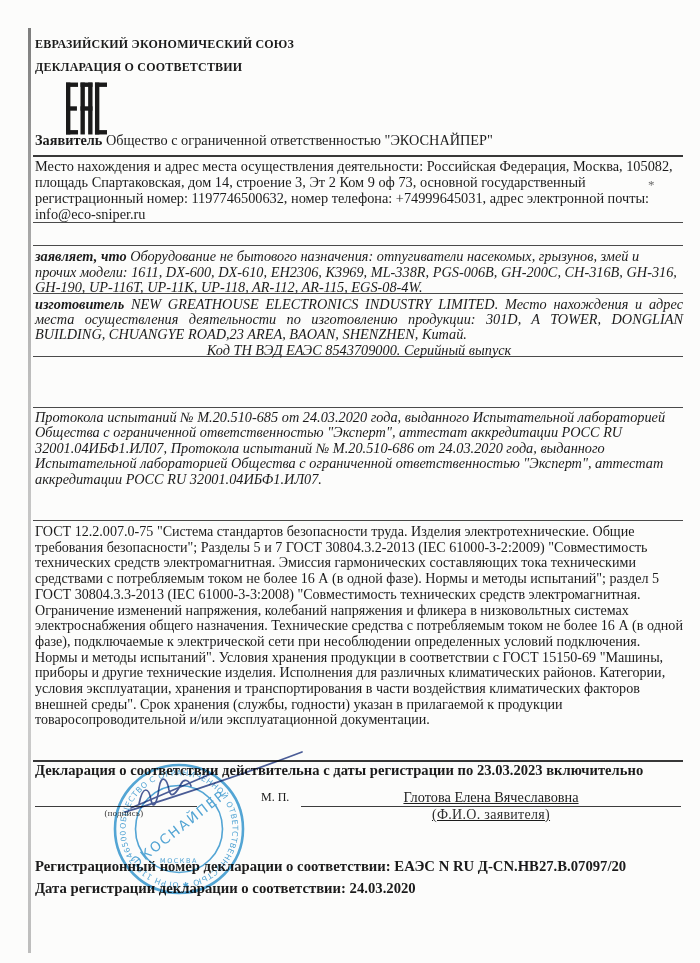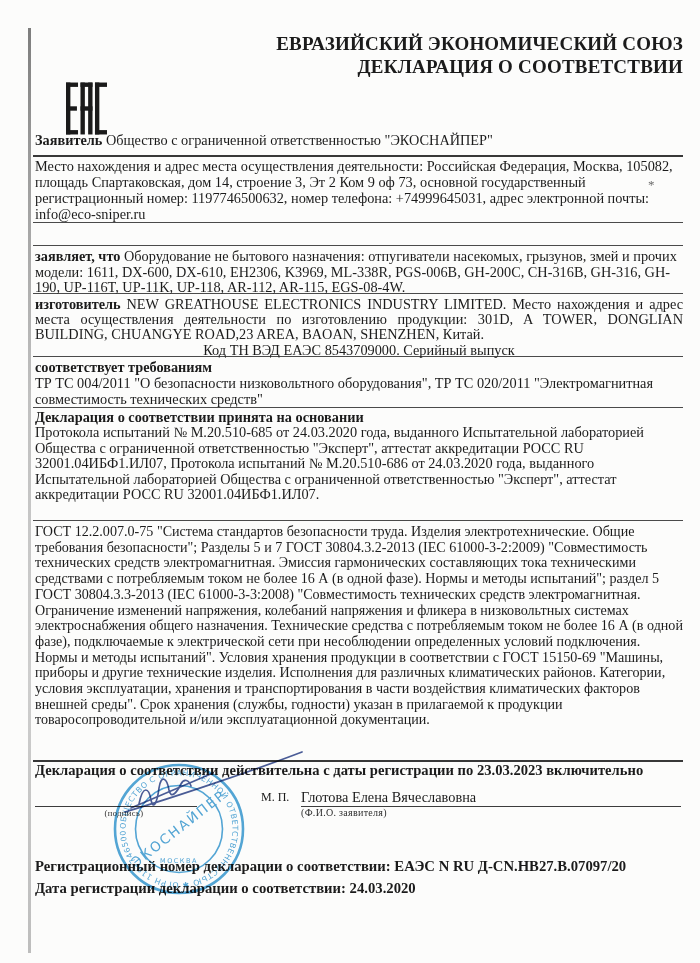--- a/index.html
+++ b/index.html
@@ -1,41 +1,41 @@
 <!DOCTYPE html>
 <html><head>
 <meta charset="utf-8">
 <style>
   html,body{margin:0;padding:0;background:#e8e8e8;}
   .page{position:relative;width:700px;height:963px;background:#fcfcfb;overflow:hidden;
         font-family:"Liberation Serif","DejaVu Serif",serif;color:#1b1b1b;}
-  .titles{position:absolute;top:33px;left:35px;width:648px;text-align:right;
-          font-weight:bold;font-size:19px;line-height:22.5px;letter-spacing:.2px;}
+  .titles{position:absolute;top:33px;left:35px;width:648px;text-align:left;
+          font-weight:bold;font-size:12px;line-height:22.5px;letter-spacing:.2px;}
   .edge-artifact{position:absolute;left:28px;top:28px;width:3px;height:925px;opacity:.55;
           background:linear-gradient(#161616 0%,#4c4c4c 14%,#8f8f8f 40%,#a8a8a8 70%,#8a8a8a 100%);}
   .eac{position:absolute;left:66px;top:82px;width:41px;height:53px;}
   .rule{position:absolute;left:33px;width:650px;border-top:1.6px solid #4a4a4a;}
   .rule.heavy{border-top:2px solid #383838;}
   .sec{position:absolute;left:35px;width:648px;font-size:14.3px;line-height:16.6px;}
   .lbl{font-weight:bold;}
   .hdr{font-weight:bold;}
-  .tight{line-height:15.4px;}
+  .tight{line-height:15.4px;font-style:italic;}
   .addr{line-height:16.1px;}
   .just{text-align:justify;}
   .gost{line-height:15.7px;font-size:14.1px;}
   .validity{font-weight:bold;font-size:14.6px;}
   .sig-row{position:absolute;left:35px;top:789px;width:648px;height:42px;font-size:14.3px;}
   .sig-line-left{position:absolute;left:0;top:17px;width:162px;border-top:1.4px solid #3c3c3c;}
   .sig-caption{position:absolute;left:24px;top:19px;width:130px;text-align:center;
                font-size:8.5px;letter-spacing:.4px;color:#2d2d2d;}
   .mp{position:absolute;left:226px;top:1px;font-size:12px;}
-  .sig-right{position:absolute;left:266px;top:0;width:380px;}
+  .sig-right{position:absolute;left:266px;top:0;width:380px;text-align:center;text-decoration:underline;}
   .sig-right .name{font-size:14.3px;line-height:16px;}
   .sig-right .fio-line{border-top:1.4px solid #3c3c3c;margin-top:1px;}
-  .sig-right .fio-caption{font-size:10px;letter-spacing:.3px;color:#2d2d2d;}
+  .sig-right .fio-caption{font-size:14px;letter-spacing:.3px;color:#2d2d2d;}
   .reg{position:absolute;left:35px;width:648px;font-weight:bold;font-size:14.7px;}
   .stamp{position:absolute;left:97px;top:747px;width:164px;height:164px;
          mix-blend-mode:multiply;opacity:.93;z-index:5;}
   .sig-strokes{position:absolute;left:95px;top:742px;width:260px;height:90px;
          mix-blend-mode:multiply;z-index:6;}
   .star-artifact{position:absolute;left:648px;top:177px;color:#6a6a6a;font-size:13px;}
   .stamp text{font-family:"DejaVu Sans","Liberation Sans",sans-serif;}
 </style>
 </head>
 <body>
@@ -87,27 +87,22 @@
     <span class="lbl">заявляет, что</span>
     <span>Оборудование не бытового назначения: отпугиватели насекомых, грызунов, змей и прочих модели: 1611, DX-600, DX-610, EH2306, K3969, ML-338R, PGS-006B, GH-200C, CH-316B, GH-316, GH-190, UP-116T, UP-11K, UP-118, AR-112, AR-115, EGS-08-4W.</span>
   </div>
 
   <div class="sec tight just" style="top:297px;line-height:15.2px">
     <span class="lbl">изготовитель</span>
     <span>NEW GREATHOUSE ELECTRONICS INDUSTRY LIMITED. Место нахождения и адрес места осуществления деятельности по изготовлению продукции: 301D, A TOWER, DONGLIAN BUILDING, CHUANGYE ROAD,23 AREA, BAOAN, SHENZHEN, Китай.</span>
     <div style="text-align:center">Код ТН ВЭД ЕАЭС 8543709000. Серийный выпуск</div>
   </div>
 
-  <div class="sec" style="top:359px;line-height:16px">
-    <div class="hdr">соответствует требованиям</div>
-    <div>ТР ТС 004/2011 "О безопасности низковольтного оборудования", ТР ТС 020/2011 "Электромагнитная совместимость технических средств"</div>
-  </div>
 
   <div class="sec tight" style="top:410px">
-    <div class="hdr">Декларация о соответствии принята на основании</div>
     <div>Протокола испытаний № М.20.510-685 от 24.03.2020 года, выданного Испытательной лабораторией Общества с ограниченной ответственностью "Эксперт", аттестат аккредитации РОСС RU 32001.04ИБФ1.ИЛ07, Протокола испытаний № М.20.510-686 от 24.03.2020 года, выданного Испытательной лабораторией Общества с ограниченной ответственностью "Эксперт", аттестат аккредитации РОСС RU 32001.04ИБФ1.ИЛ07.</div>
   </div>
 
   <div class="sec" style="top:524px">
     <div class="gost">ГОСТ 12.2.007.0-75 "Система стандартов безопасности труда. Изделия электротехнические. Общие требования безопасности"; Разделы 5 и 7 ГОСТ 30804.3.2-2013 (IEC 61000-3-2:2009) "Совместимость технических средств электромагнитная. Эмиссия гармонических составляющих тока техническими средствами с потребляемым током не более 16 А (в одной фазе). Нормы и методы испытаний"; раздел 5 ГОСТ 30804.3.3-2013 (IEC 61000-3-3:2008) "Совместимость технических средств электромагнитная. Ограничение изменений напряжения, колебаний напряжения и фликера в низковольтных системах электроснабжения общего назначения. Технические средства с потребляемым током не более 16 А (в одной фазе), подключаемые к электрической сети при несоблюдении определенных условий подключения. Нормы и методы испытаний". Условия хранения продукции в соответствии с ГОСТ 15150-69 "Машины, приборы и другие технические изделия. Исполнения для различных климатических районов. Категории, условия эксплуатации, хранения и транспортирования в части воздействия климатических факторов внешней среды". Срок хранения (службы, годности) указан в прилагаемой к продукции товаросопроводительной и/или эксплуатационной документации.</div>
   </div>
 
   <div class="sec validity" style="top:762px">Декларация о соответствии  действительна с даты регистрации по 23.03.2023 включительно</div>
 
   <div class="sig-row">

